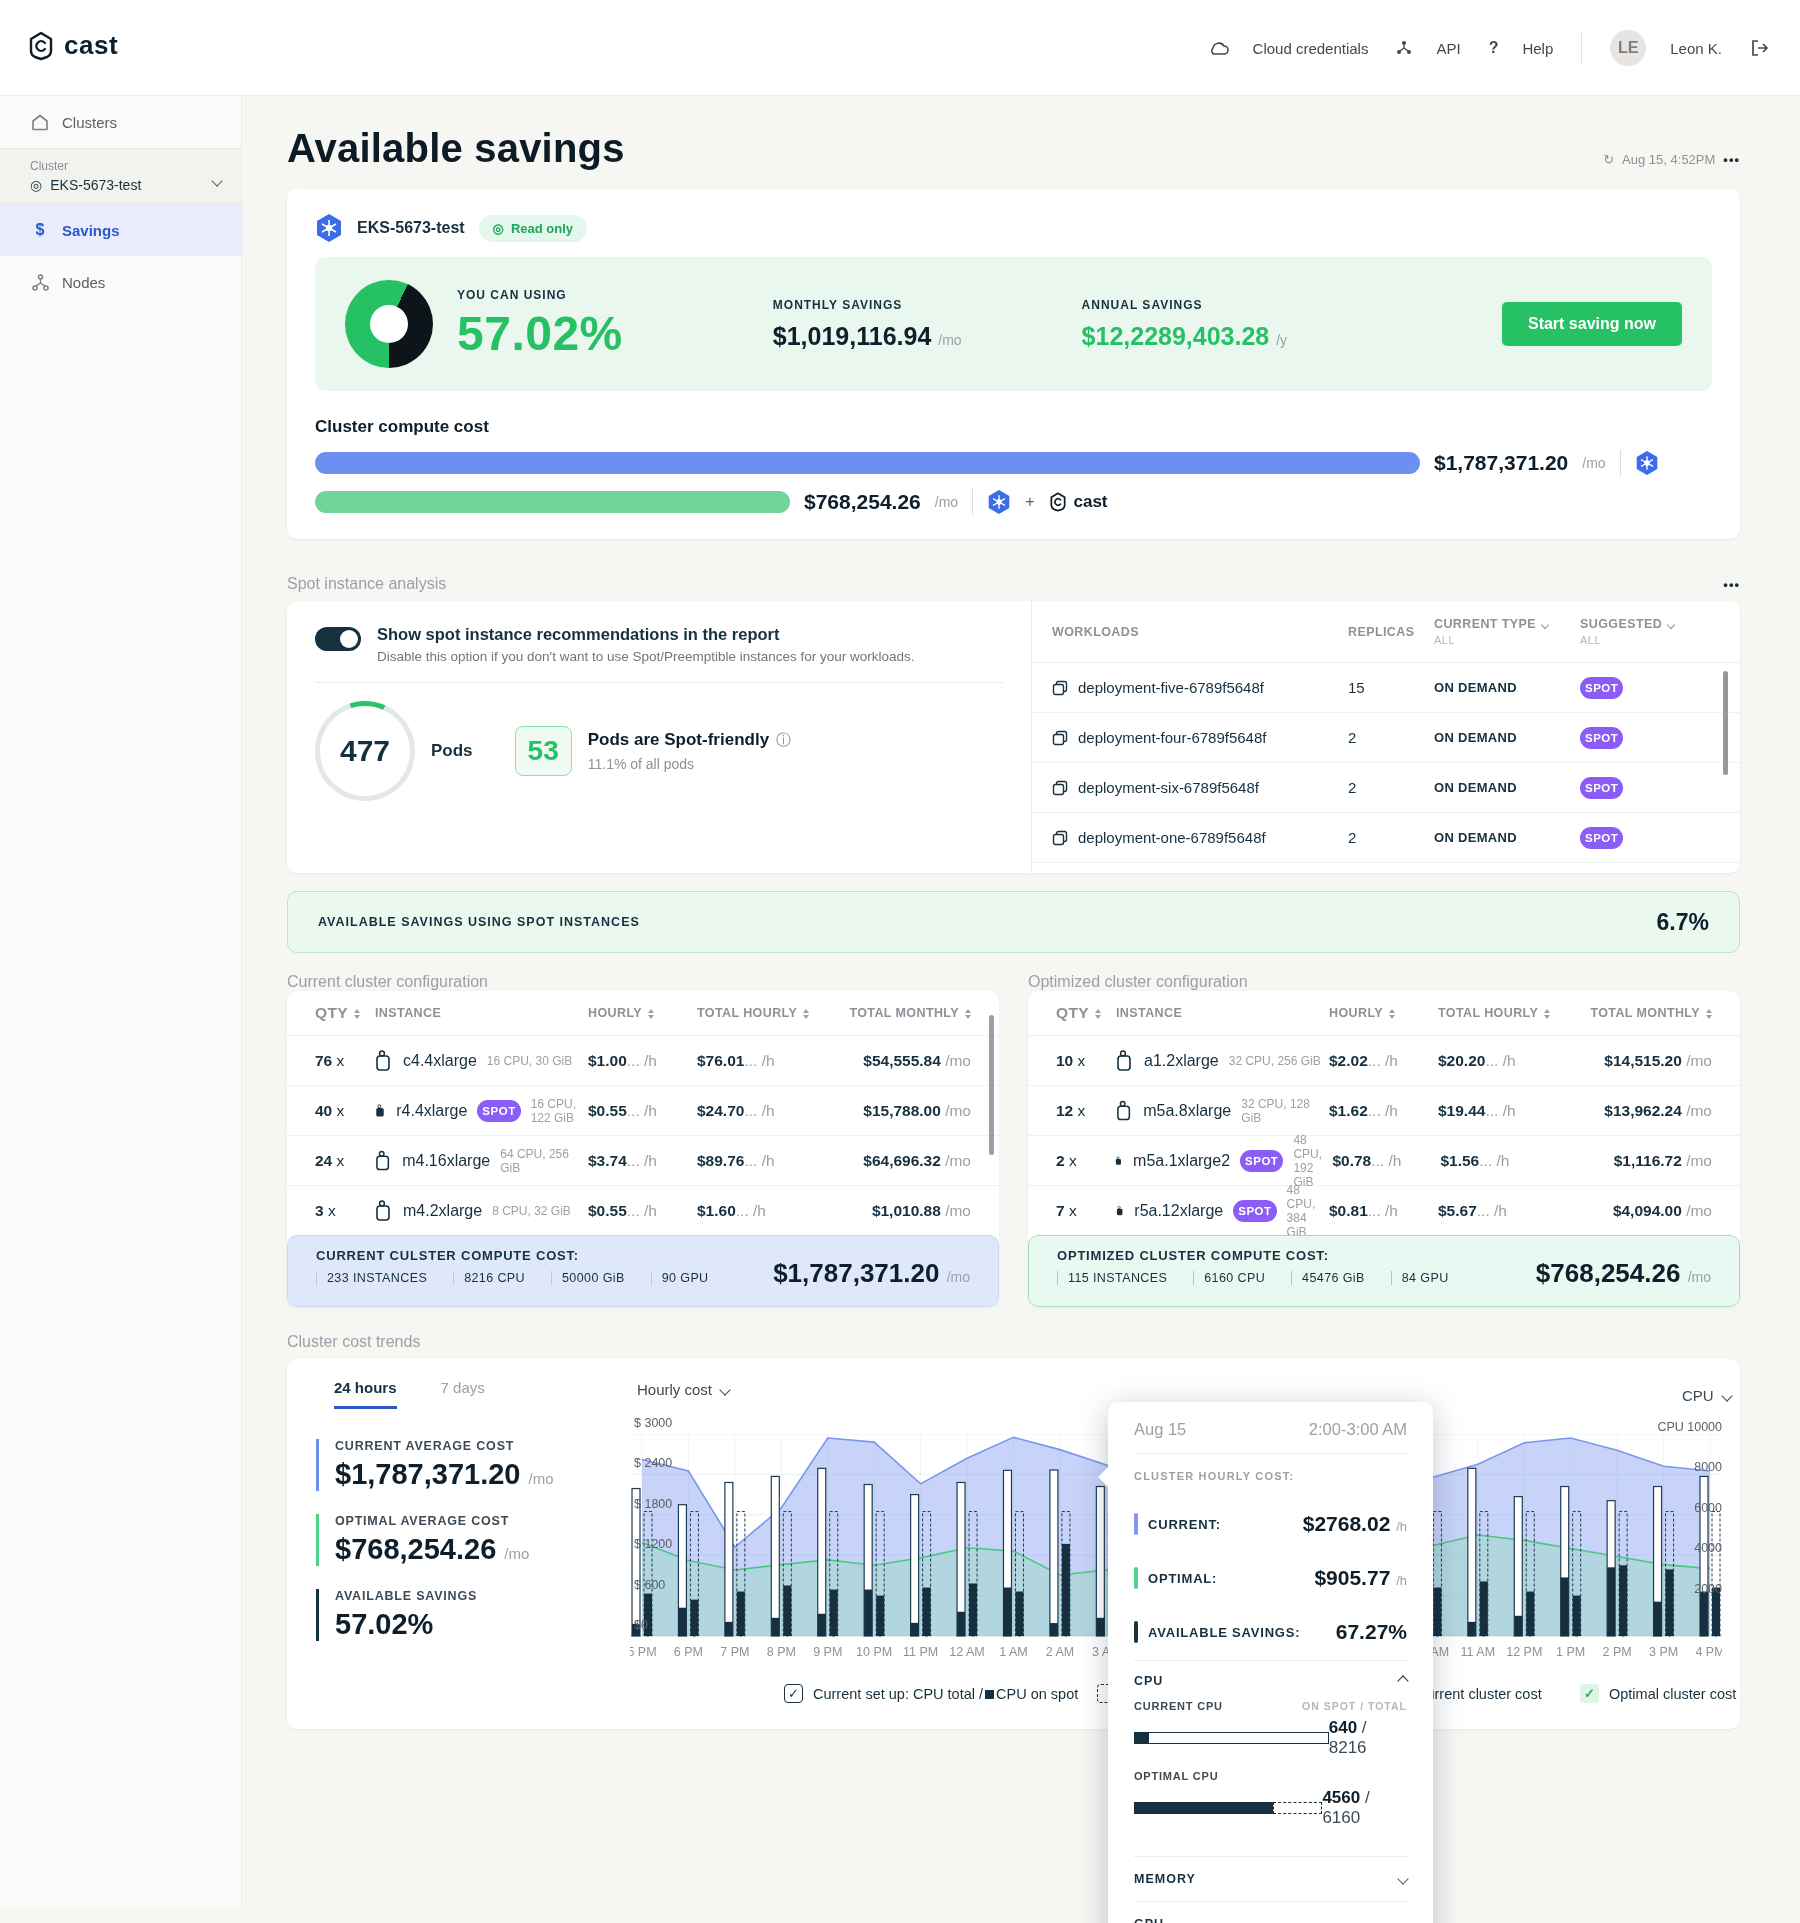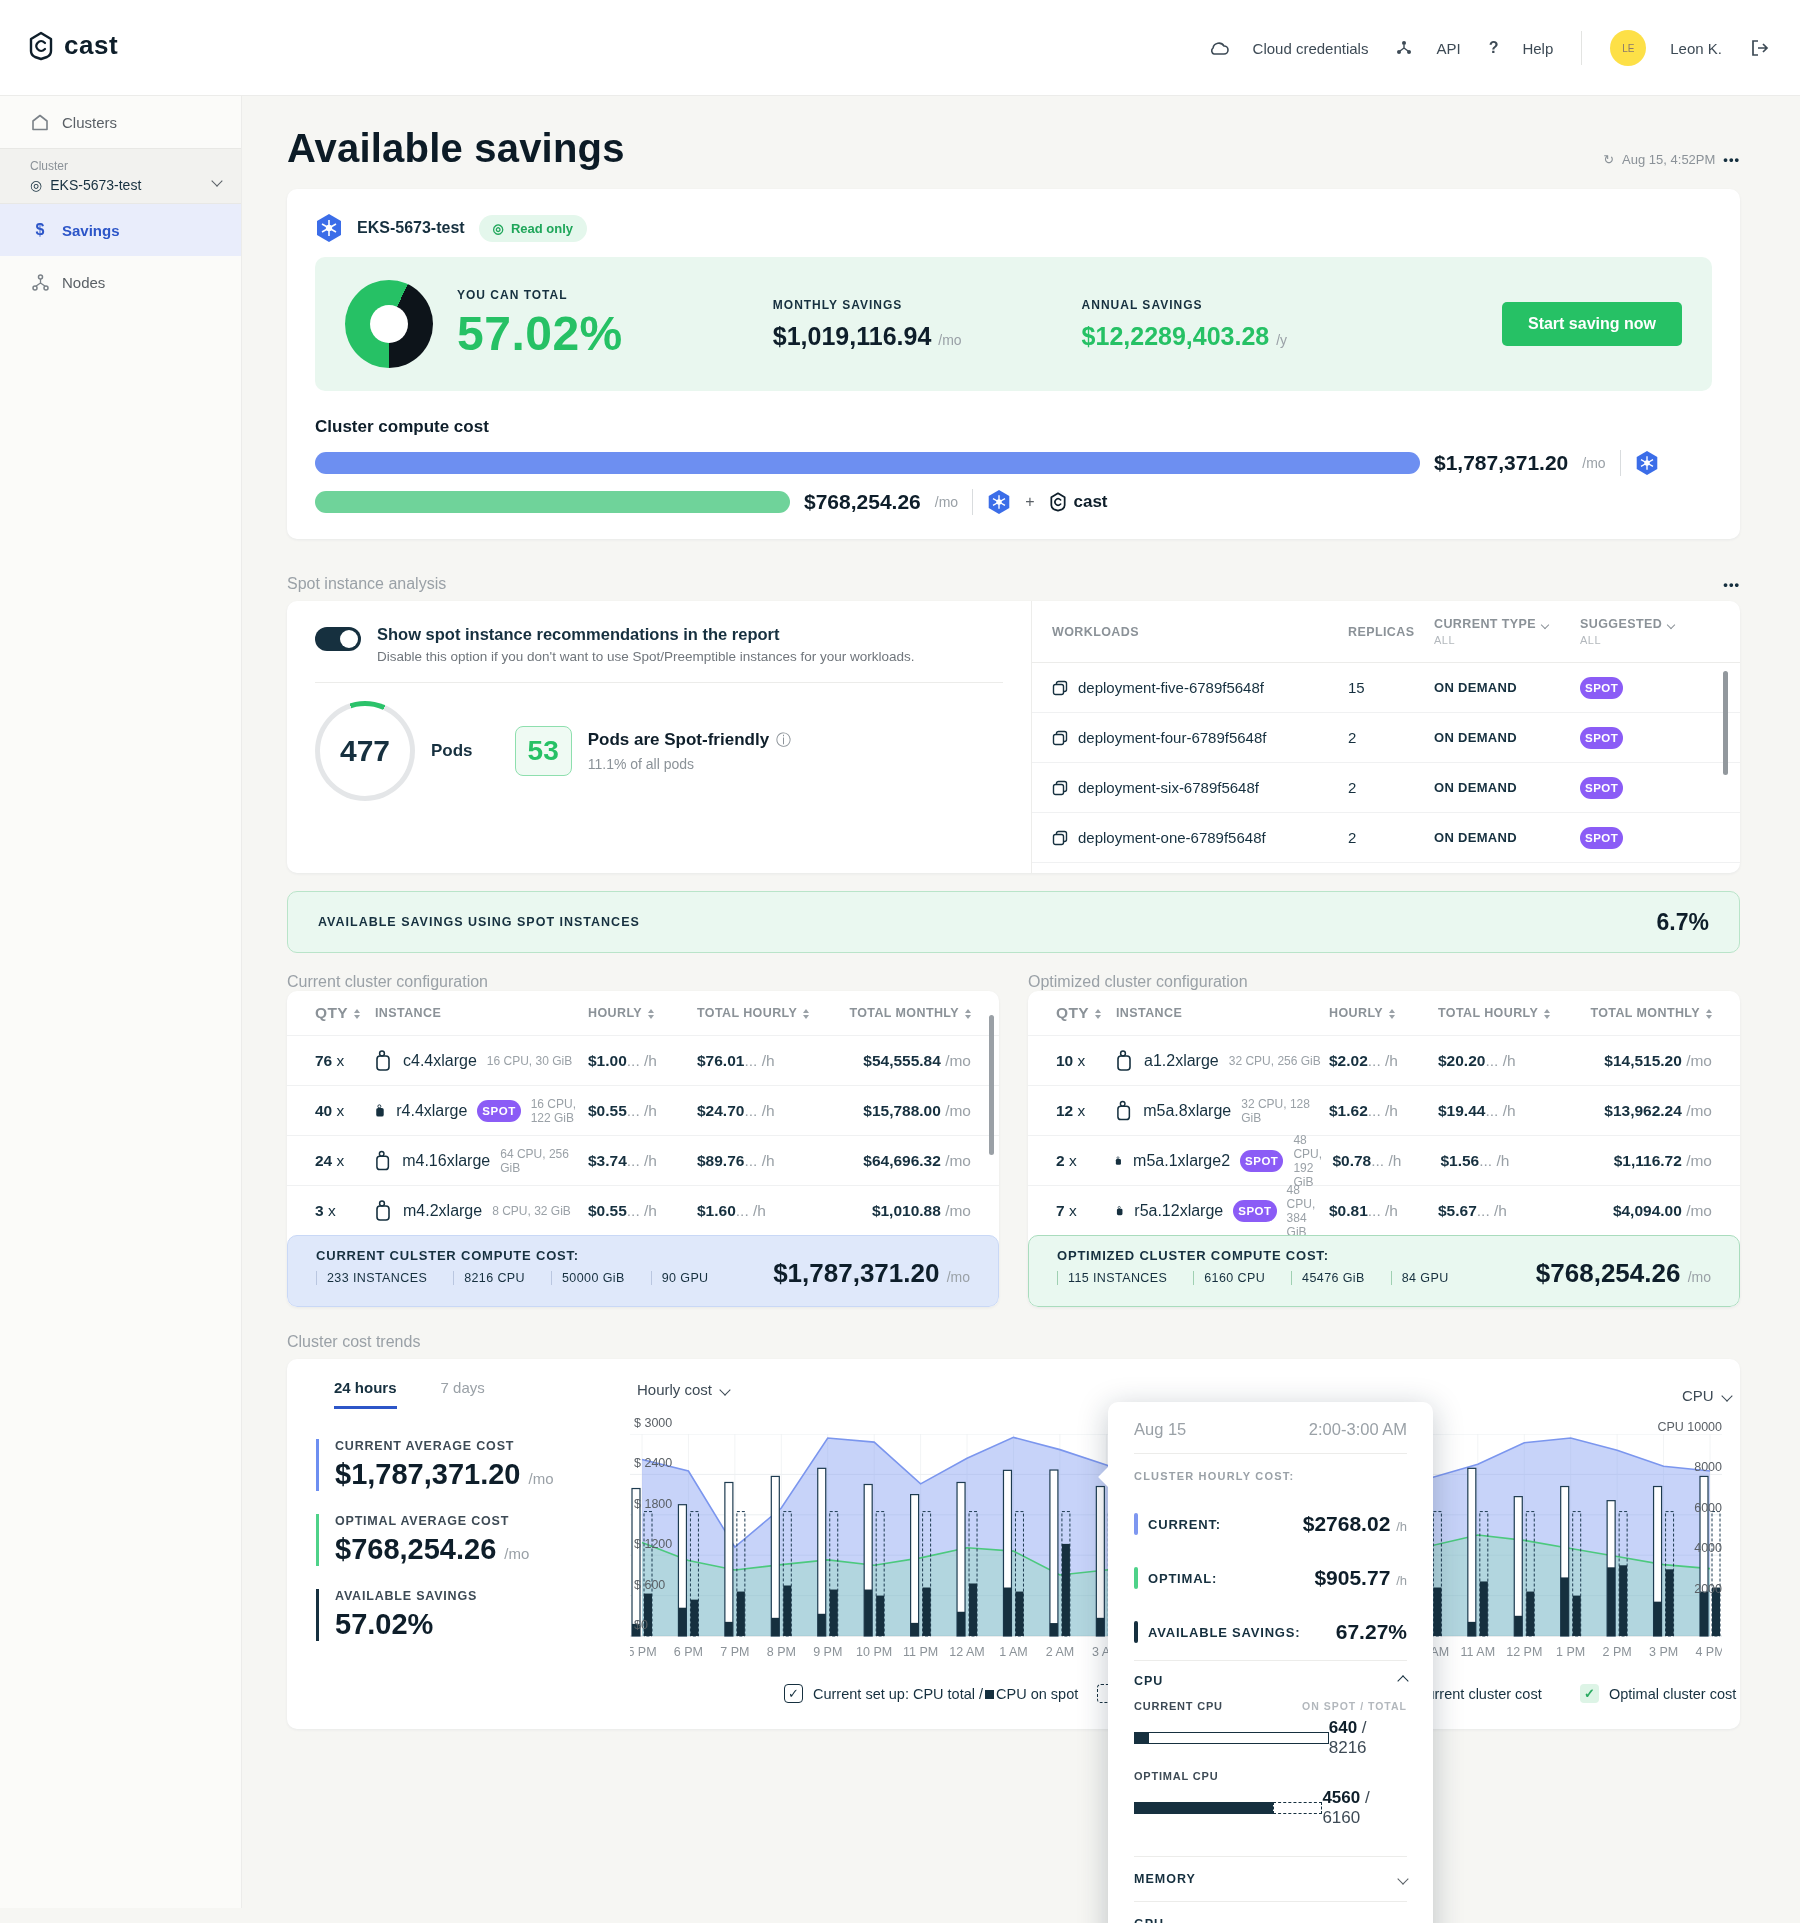--- a/index.html
+++ b/index.html
@@ -8,21 +8,21 @@
   .muted { color:#9aa1a7; font-weight:400; }
   b { font-weight:700; }
 
   
   .navbar { height:96px; background:#fff; border-bottom:1px solid #ececea; position:relative; z-index:5; }
   .brand { position:absolute; left:26px; top:30px; display:flex; align-items:center; gap:8px; }
   .brand-text { font-size:26px; font-weight:800; color:#0e1e2a; letter-spacing:.5px; }
   .nav-right { position:absolute; right:30px; top:0; height:96px; display:flex; align-items:center; gap:28px; }
   .nav-item { display:flex; align-items:center; gap:24px; font-size:15px; color:#3d4a55; cursor:pointer; }
   .nav-divider { width:1px; height:34px; background:#e3e4e2; }
-  .avatar { width:36px; height:36px; border-radius:50%; background:#fde047; color:#8a7a6d; font-size:10px; font-weight:400; display:flex; align-items:center; justify-content:center; }
+  .avatar { width:36px; height:36px; border-radius:50%; background:#e5e5e5; color:#8a7a6d; font-size:16px; font-weight:700; display:flex; align-items:center; justify-content:center; }
   .help-q { font-weight:700; font-size:16px; color:#3d4a55; }
 
   
   .sidebar { position:absolute; left:0; top:96px; bottom:15px; width:242px; background:#fbfbf9; border-right:1px solid #ececea; }
   .side-item { display:flex; align-items:center; gap:12px; padding:0 0 0 30px; height:52px; font-size:15px; color:#5a6066; cursor:pointer; }
   .cluster-box { background:#f2f2ef; border-top:1px solid #e8e8e5; border-bottom:1px solid #e8e8e5; padding:10px 18px 10px 30px; position:relative; cursor:pointer; }
   .cluster-box .small { font-size:12px; color:#8b9298; }
   .cluster-box .row { display:flex; align-items:center; gap:8px; margin-top:4px; font-size:14px; color:#16303f; }
   .cluster-box .chev { position:absolute; right:20px; top:28px; color:#5a6066; }
   .side-item.active { background:#e9edfb; color:#2d56c8; font-weight:700; }
@@ -309,21 +309,21 @@
         <span>◎</span>
         <span>Read only</span>
       </span>
     </div>
 
     <div class="green-panel">
       <div class="donut-main">
             <div class="hole"></div>
           </div>
       <div class="save-block">
-        <div class="cap-label">YOU CAN TOTAL</div>
+        <div class="cap-label">YOU CAN USING</div>
         <div class="save-pct">57.02%</div>
       </div>
       <div class="metric m-monthly">
         <div class="cap-label">MONTHLY SAVINGS</div>
         <div class="val"><span>$1,019,116.94</span> <span class="unit">/mo</span></div>
       </div>
       <div class="metric m-annual">
         <div class="cap-label">ANNUAL SAVINGS</div>
         <div class="val"><span>$12,2289,403.28</span> <span class="unit muted">/y</span></div>
       </div>

